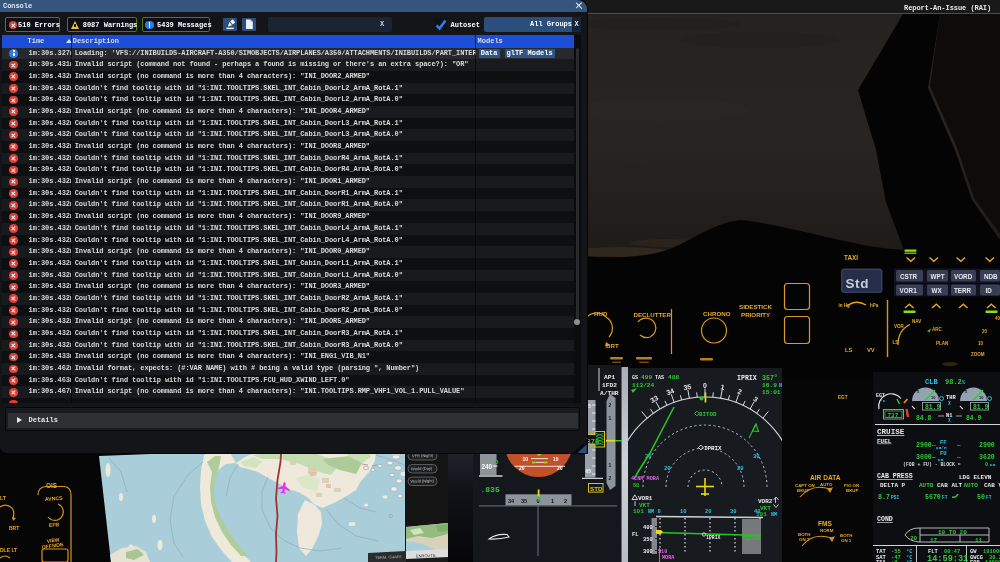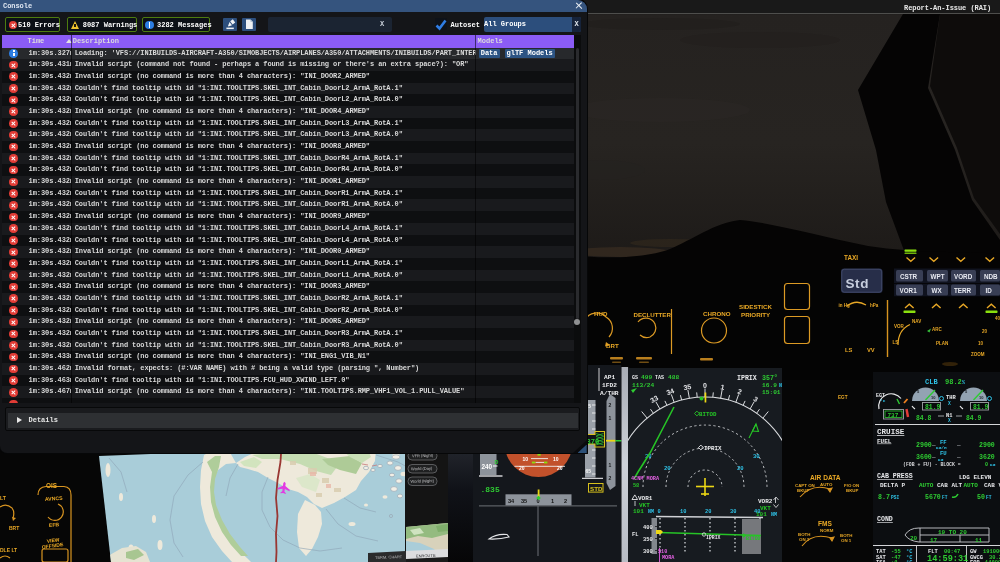--- a/index.html
+++ b/index.html
@@ -22,25 +22,25 @@
 .xx:after{transform:rotate(-45deg);}
 .ii{position:absolute;left:3.6px;top:3.6px;width:1.6px;height:3.6px;background:#fff;}
 .ii:before{content:"";position:absolute;left:0;top:-2.3px;width:1.6px;height:1.6px;background:#fff;}
 .tri{position:absolute;top:3.8px;width:0;height:0;border-left:4.8px solid transparent;border-right:4.8px solid transparent;border-bottom:8px solid #eec32e;}
 .tri:after{content:"";position:absolute;left:-0.8px;top:2.6px;width:1.6px;height:3.4px;background:#20180a;}
 .ibtn{position:absolute;top:18px;width:14px;height:13px;background:#2c4e7c;border-radius:1px;}
 #search{position:absolute;left:268px;top:16.5px;width:124px;height:15.5px;background:#1b2432;border-radius:2px;color:#6e7b8c;font-size:7px;font-weight:bold;line-height:14px;}
 #search .ph{position:absolute;left:4px;top:9px;line-height:15.5px;margin-top:8px;}
 #search .sx{position:absolute;left:112px;top:0;color:#c8cfd9;line-height:15.5px;}
 #allg{position:absolute;left:484px;top:16.5px;width:97px;height:15px;border-radius:2px;overflow:hidden;background:#2c4e7c;}
-#allg .lbl{position:absolute;left:0;top:0;width:88px;text-align:left;color:#fff;font-size:7px;font-weight:bold;line-height:15px;}
+#allg .lbl{position:absolute;left:0;top:0;width:88px;text-align:right;color:#fff;font-size:7px;font-weight:bold;line-height:15px;}
 #allg .gx{position:absolute;left:88px;top:0;width:9px;height:15px;background:#16233a;color:#dfe5ec;font-size:7px;font-weight:bold;line-height:15px;text-align:center;}
 #chk{position:absolute;left:435px;top:18px;width:12px;height:12px;background:#0e1219;border-radius:1px;}
 #autoset{position:absolute;left:450.5px;top:17.5px;color:#fff;font-size:7px;font-weight:bold;line-height:14px;}
-#thead{position:absolute;left:2px;top:35px;width:579px;height:12.5px;background:#8b5cf6;color:#dcdcdc;font-size:7px;font-weight:bold;}
+#thead{position:absolute;left:2px;top:35px;width:579px;height:12.5px;background:#1d4ed8;color:#dcdcdc;font-size:7px;font-weight:bold;}
 #thead span{position:absolute;top:0;line-height:13px;}
 #thead .sort{position:absolute;left:64px;top:4px;width:0;height:0;border-left:3.4px solid transparent;border-right:3.4px solid transparent;border-bottom:4.6px solid #e0e0e0;}
 #tbody{position:absolute;left:2px;top:47.5px;width:572px;height:355.5px;overflow:hidden;}
 .row{position:relative;width:572px;height:11.7px;}
 .row.a{background:#0e0f11;}
 .row.b{background:#191a1d;}
 .row.sel{background:#27292c;}
 .ric{position:absolute;left:7.4px;top:1.5px;width:8.6px;height:8.6px;border-radius:50%;}
 .rt{position:absolute;left:26.5px;top:0;width:42.5px;overflow:hidden;color:#d9d9d9;font-size:7px;font-weight:bold;line-height:11.7px;letter-spacing:-0.05px;white-space:nowrap;}
 .rd{position:absolute;left:72.7px;top:0;width:401px;overflow:hidden;color:#d9d9d9;font-size:7px;font-weight:bold;line-height:11.7px;letter-spacing:-0.1px;white-space:nowrap;}
@@ -725,21 +725,21 @@
         <span style="position:absolute;left:12px;top:0;">510 Errors</span>
       </div>
   <div class="cbtn" style="left:66.7px;width:70px;">
         <span class="tri" style="left:3.2px;"></span>
         <span style="position:absolute;left:15px;top:0;">8087 Warnings</span>
       </div>
   <div class="cbtn" style="left:141.6px;width:68.5px;">
         <span class="ico blue" style="left:2.6px;">
           <span class="ii"></span>
         </span>
-        <span style="position:absolute;left:14.4px;top:0;">3282 Messages</span>
+        <span style="position:absolute;left:14.4px;top:0;">5439 Messages</span>
       </div>
   <div class="ibtn" style="left:223px;">
     <svg width="14" height="13" viewBox="0 0 14 13">
           <g fill="#f2f4f6">
             <path d="M7.2 3.2 L9.8 1.2 L12.2 4.4 L9.6 6.4 Z"></path>
             <path d="M6.6 4.0 L9.0 7.2 L5.6 8.6 L5.0 8.0 Z"></path>
             <rect x="3.4" y="9.6" width="7.4" height="1.5"></rect>
           </g>
         </svg>
   </div>

